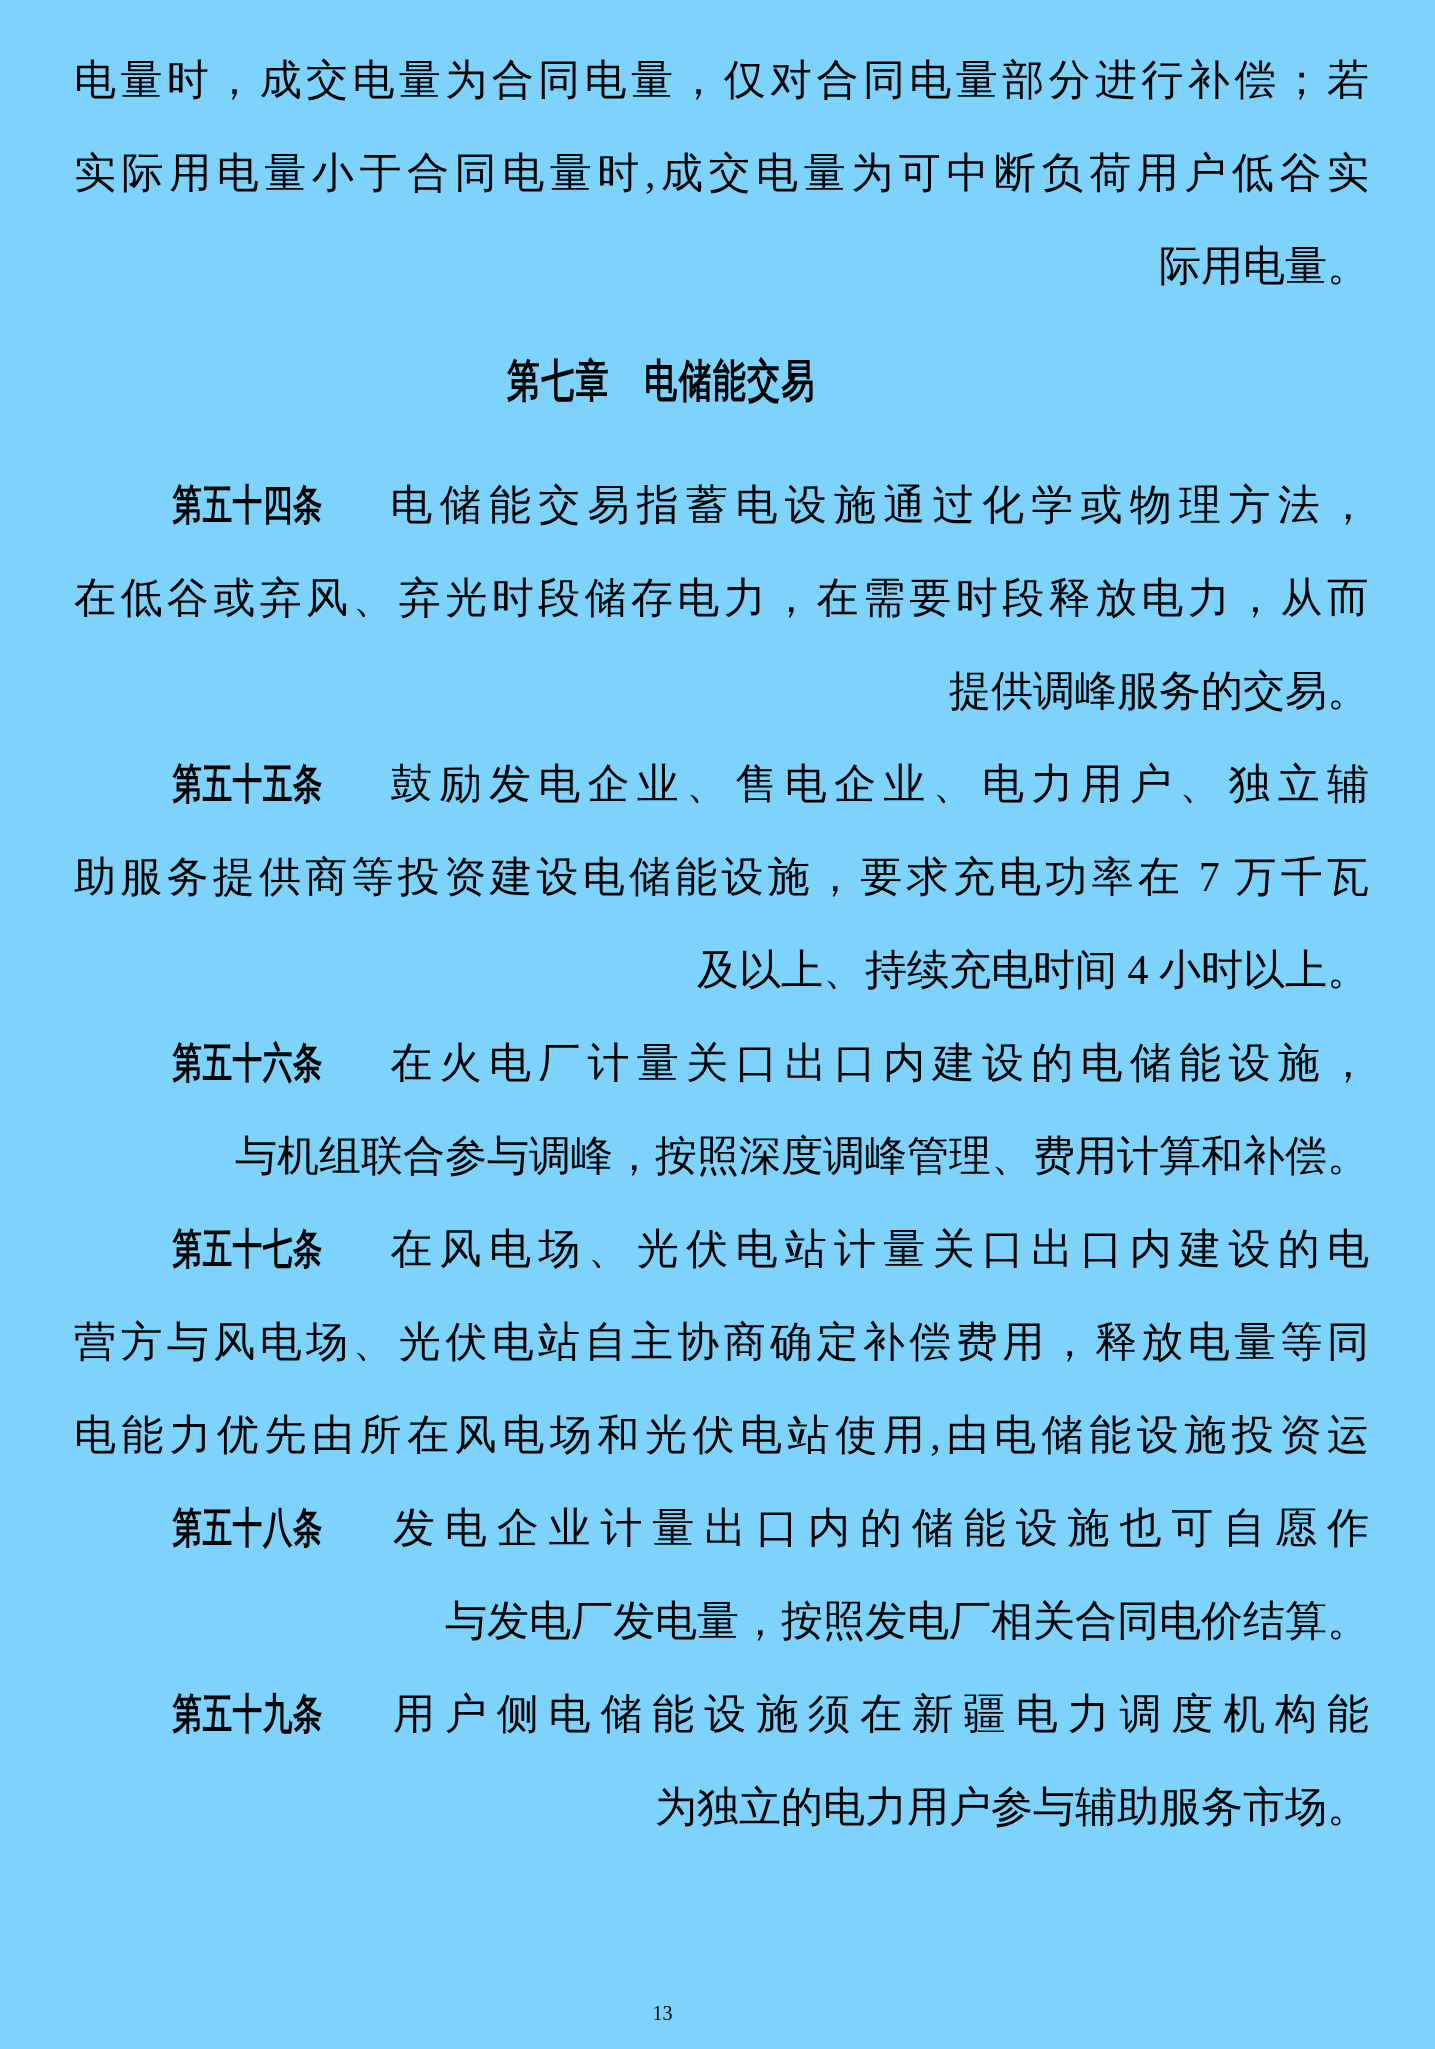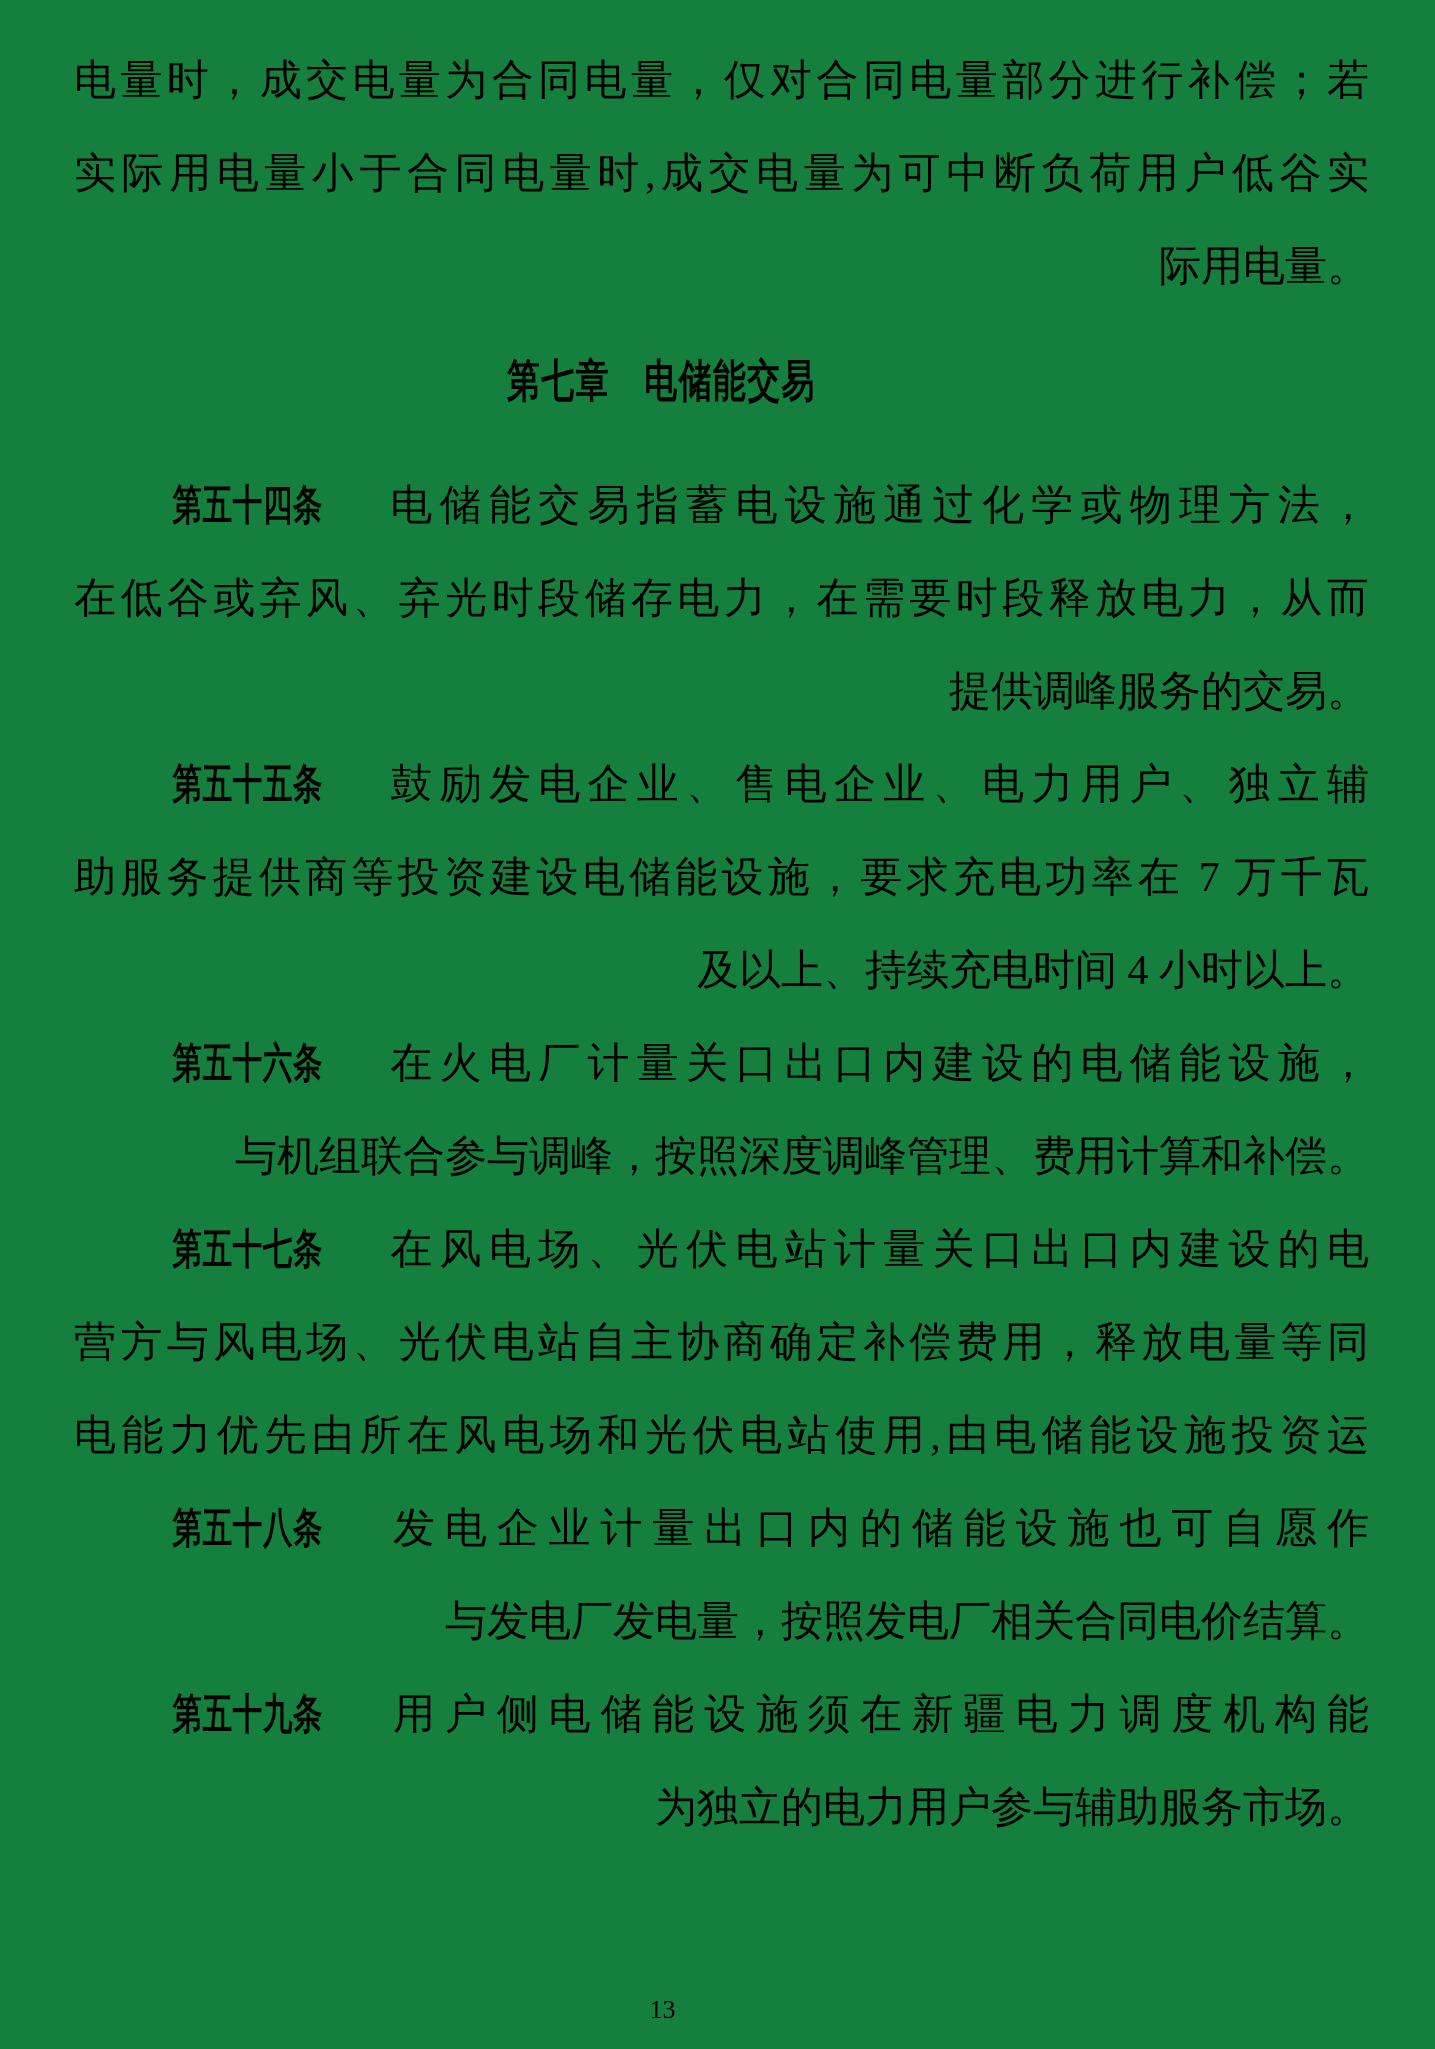--- a/index.html
+++ b/index.html
@@ -5,21 +5,21 @@
   html, body {
     margin: 0;
     padding: 0;
     background: #888;
   }
   .page {
     position: relative;
     width: 1435px;
     height: 2049px;
     margin: 0 auto;
-    background: #15803d;
+    background: #7dd3fc;
     color: #000000;
     font-family: "Liberation Serif", "DejaVu Serif", serif;
     overflow: hidden;
     box-sizing: border-box;
     padding: 34px 66px 0 74px;
   }
   .body-text {
     font-size: 42px;
   }
   .line {
@@ -60,21 +60,21 @@
     position: relative;
     left: -60px;
     letter-spacing: 2px;
   }
   .page-number {
     position: absolute;
     bottom: 24px;
     left: 0;
     width: 100%;
     text-align: center;
-    font-size: 26px;
+    font-size: 20px;
   }
   .page-number span {
     position: relative;
     left: -55px;
   }
 </style>
 </head>
 <body>
 
 <div class="page">

